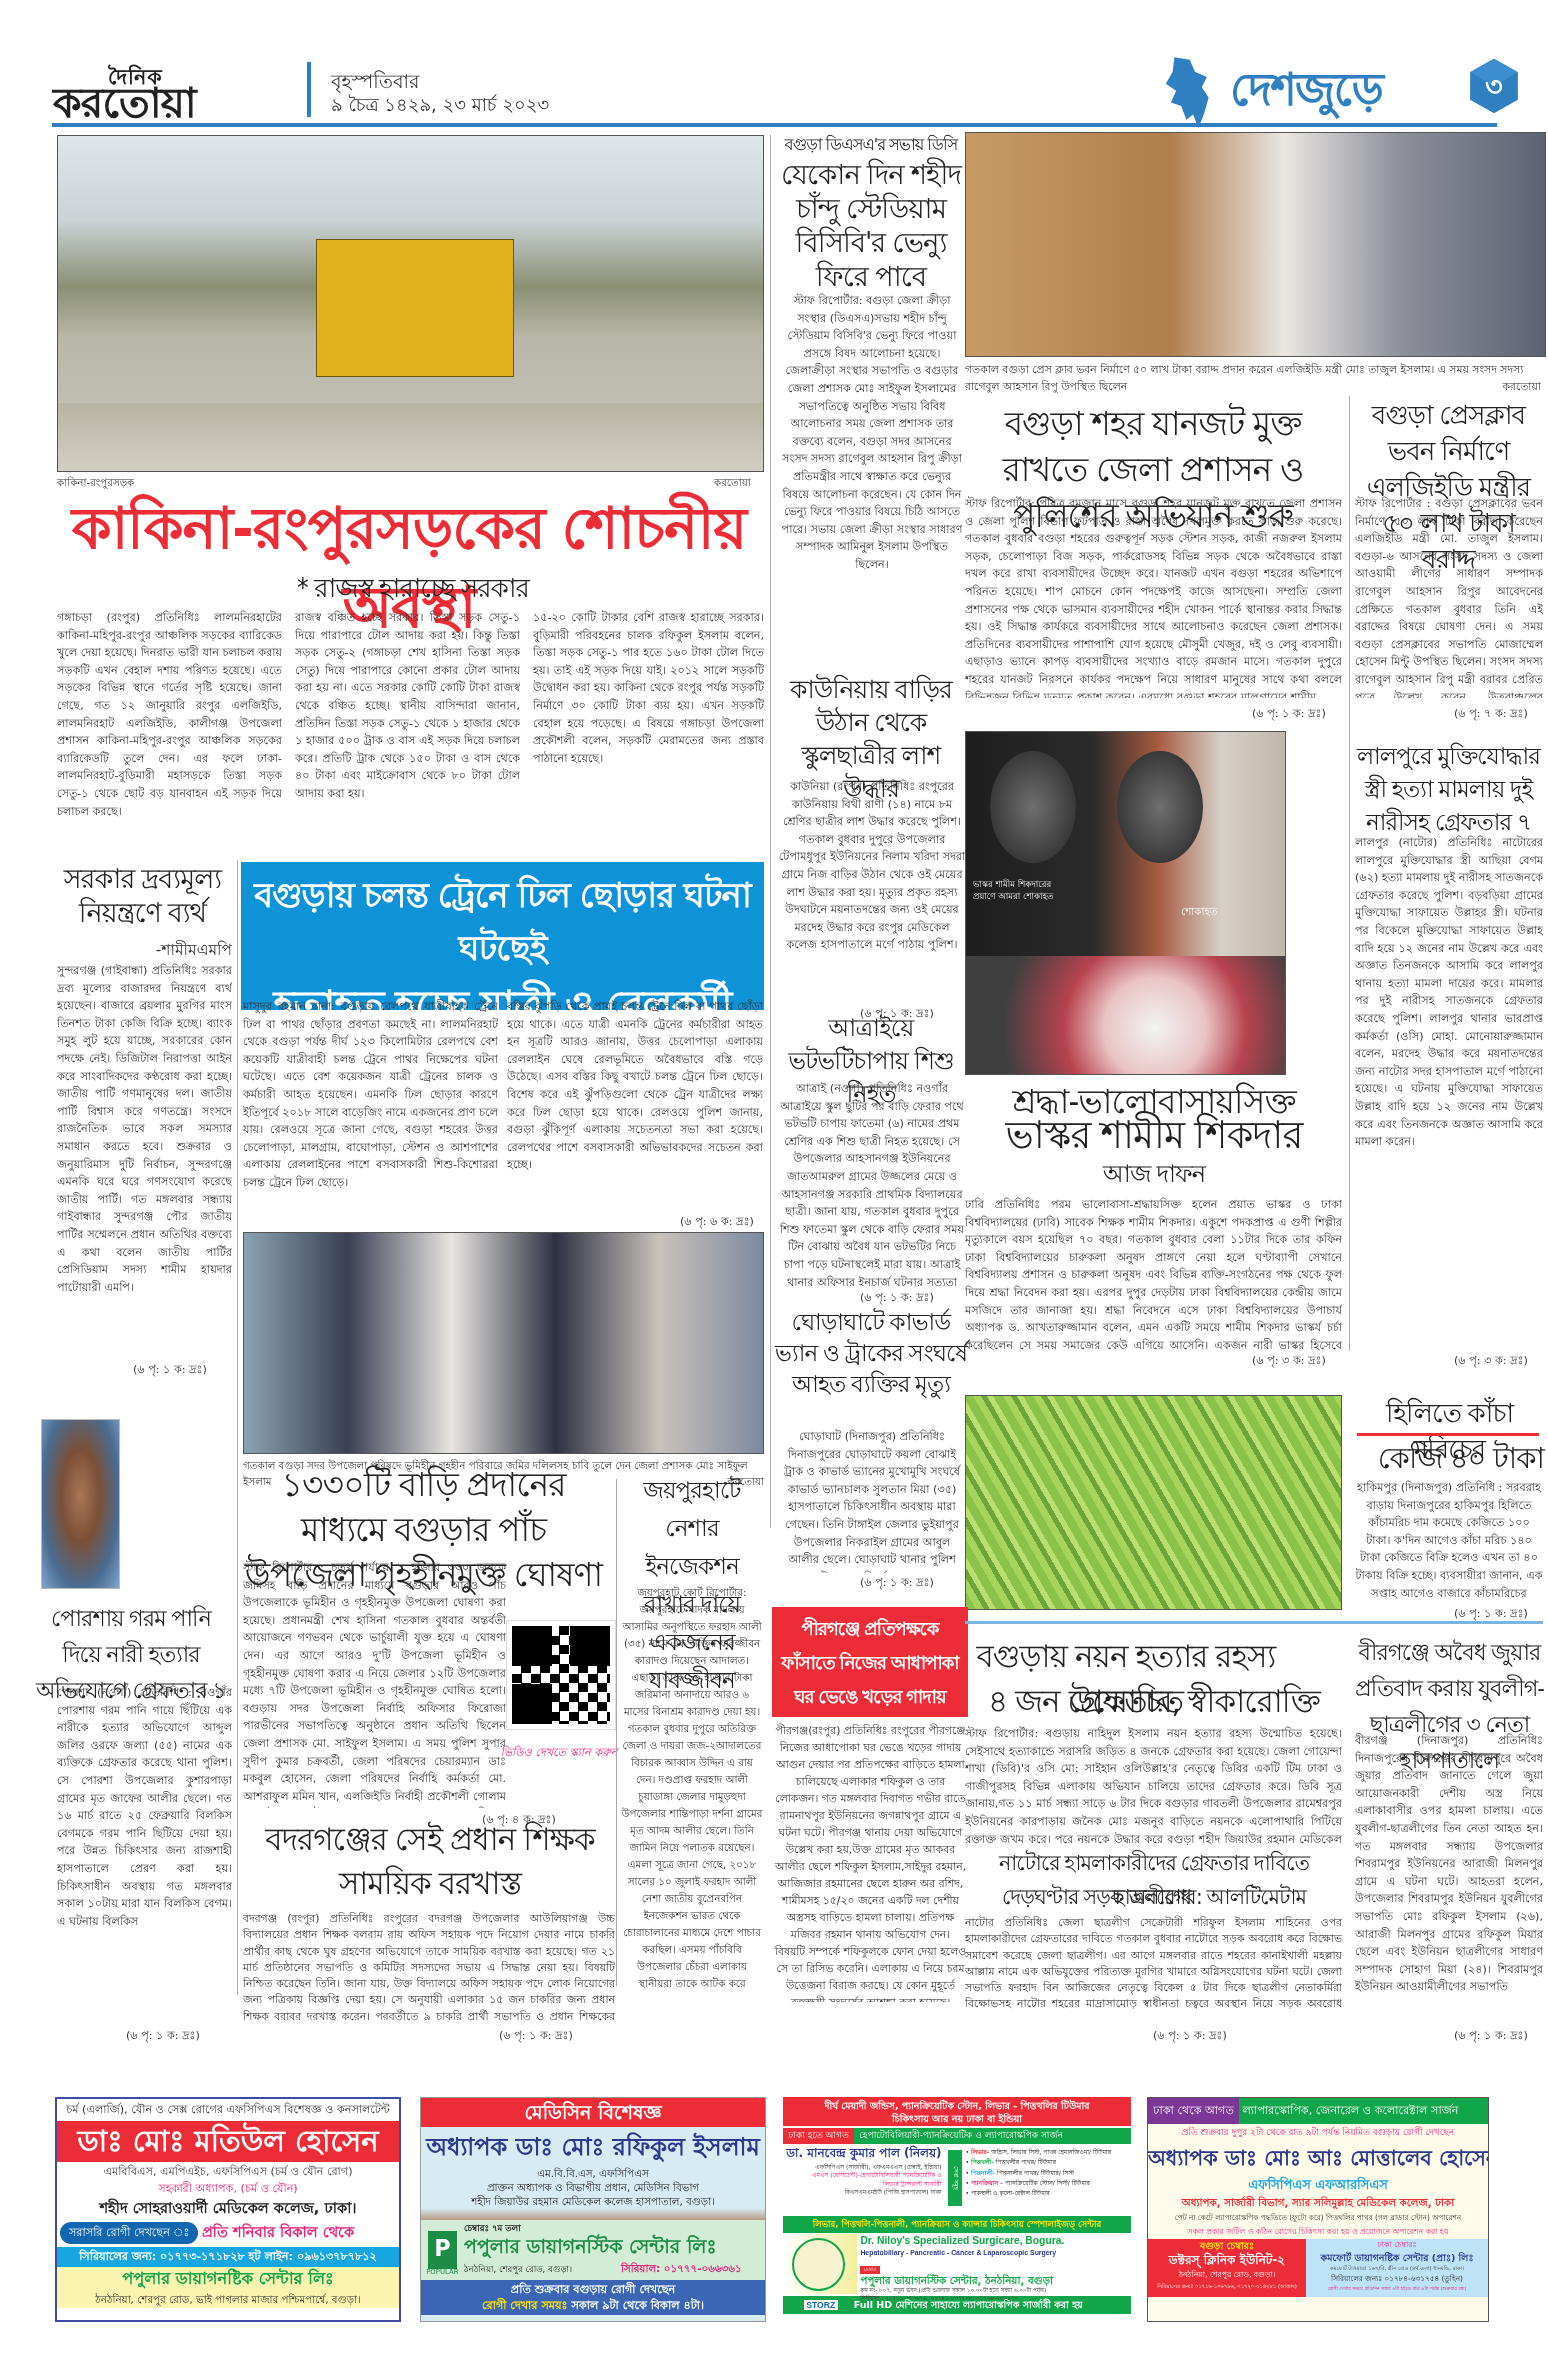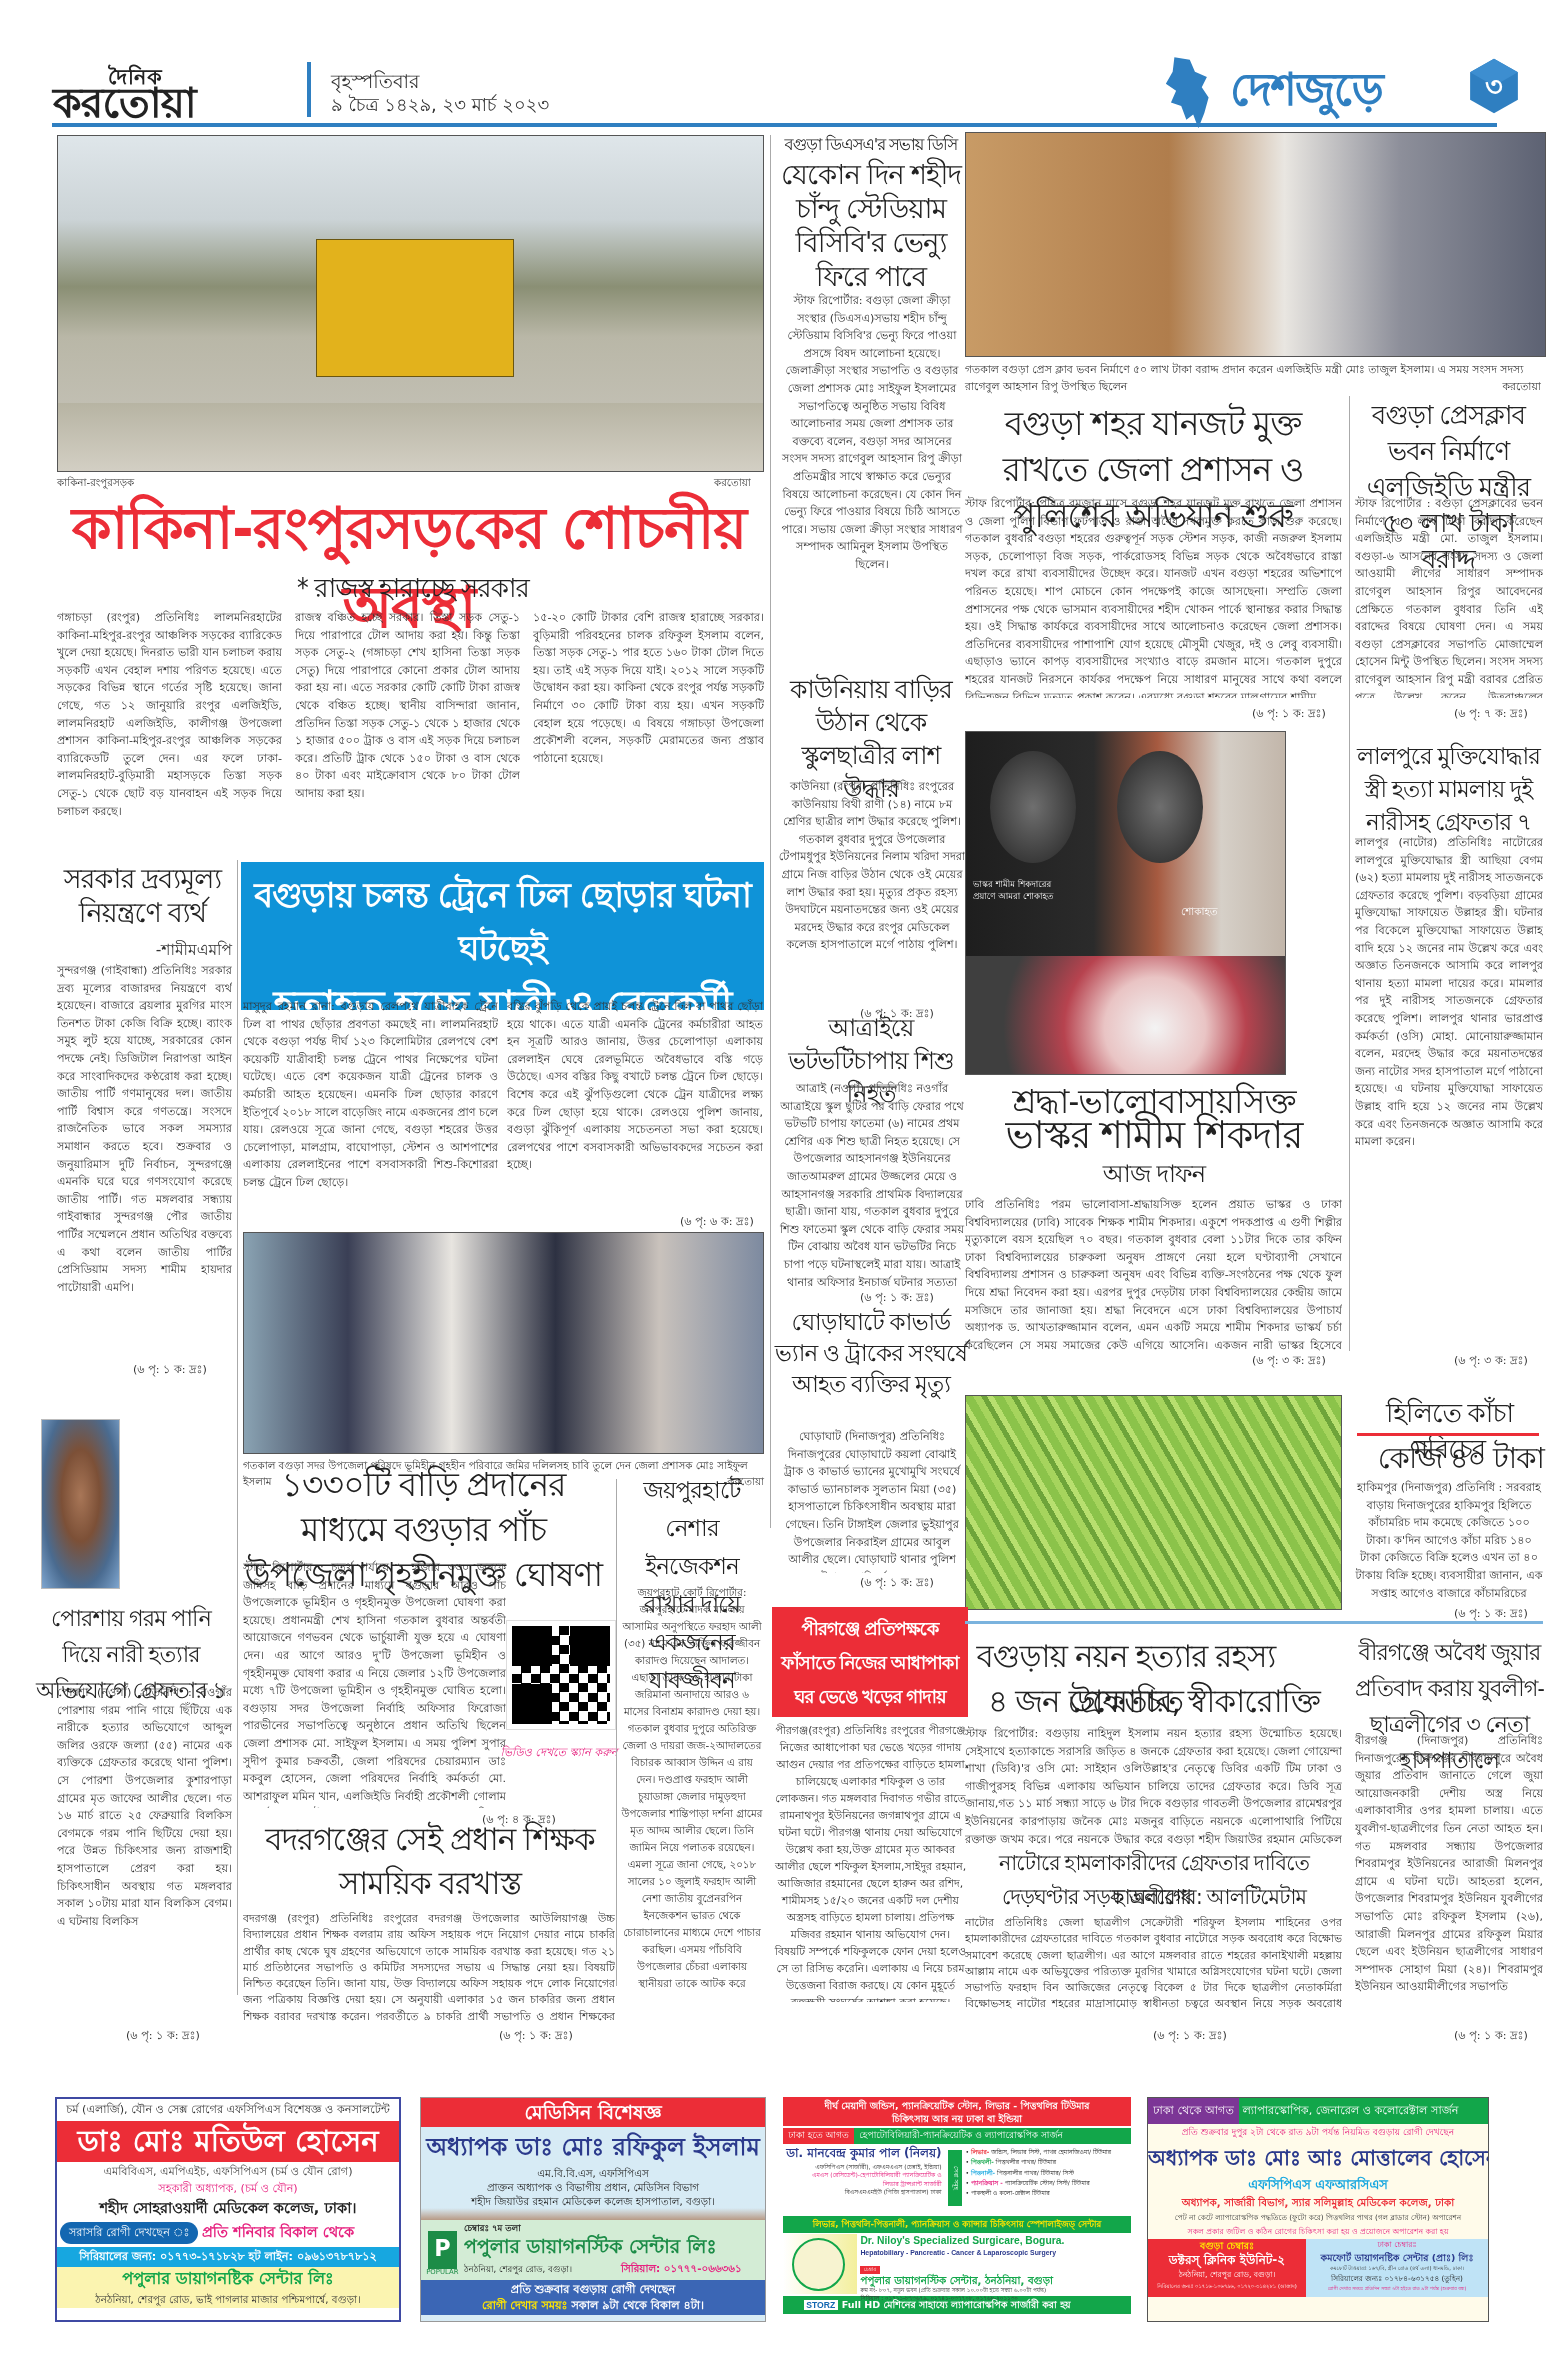--- a/index.html
+++ b/index.html
@@ -268,21 +268,21 @@
     </div>
     <div style="flex:1;padding-left:3.4px">
       <div style="color:#12a64a;font-size:10.3px;font-weight:700;line-height:13.8px;white-space:nowrap;font-family:'Liberation Sans',sans-serif">Dr. Niloy's Specialized Surgicare, Bogura.</div>
       <div style="color:#2b3a8c;font-size:6.9px;font-weight:700;line-height:10.3px;white-space:nowrap;font-family:'Liberation Sans',sans-serif">Hepatobiliary - Pancreatic - Cancer &amp; Laparoscopic Surgery</div>
       <div style="display:inline-block;background:#ec2d37;color:#fff;font-size:5.2px;padding:0 3.4px">চেম্বার</div>
       <div style="color:#12a64a;font-size:10.3px;font-weight:700;line-height:13px;white-space:nowrap">পপুলার ডায়াগনস্টিক সেন্টার, ঠনঠনিয়া, বগুড়া</div>
       <div style="font-size:5.6px;line-height:7.7px;color:#333;white-space:nowrap">রুম নং- ৮০৭, নতুন ভবন (প্রতি শুক্রবার সকাল ১০.০০টা হতে সন্ধ্যা ৬.০০টা পর্যন্ত)</div>
       <div style="font-size:5.6px;line-height:7.7px;color:#333;white-space:nowrap">সিরিয়াল : ০১৭১১-৮৭৩৬৭৯, ০১৭৪১-০৩৭৭০৮, ০১৭৬৮-২০১১৩০</div>
     </div>
   </div>
-  <div style="background:#12a64a;display:flex;align-items:center;gap:4px;padding:1.7px 20.6px;margin-top:1.7px">
+  <div style="background:#12a64a;display:flex;align-items:center;gap:16px;padding:1.7px 20.6px;margin-top:1.7px">
     <span style="background:#fff;color:#1367b1;font-weight:700;font-size:8.6px;padding:0 2.6px;font-family:'Liberation Sans',sans-serif">STORZ</span>
     <span style="color:#fff;font-size:9.5px;font-weight:700;white-space:nowrap">Full HD মেশিনের সাহায্যে ল্যাপারোস্কপিক সার্জারী করা হয়</span>
   </div>
 </div>
 
 <div class="abs" style="left:1147px;top:2097px;width:342px;height:225px;border:1.7px solid #555;background:#fffbea;overflow:hidden">
   <div style="display:flex;font-size:11.2px;line-height:26px;color:#fff">
     <span style="background:#7c3696;padding:0 5.2px;white-space:nowrap">ঢাকা থেকে আগত</span>
     <span style="background:#12a64a;padding:0 3.4px;flex:1;white-space:nowrap;overflow:hidden">ল্যাপারস্কোপিক, জেনারেল ও কলোরেক্টাল সার্জন</span>
   </div>

